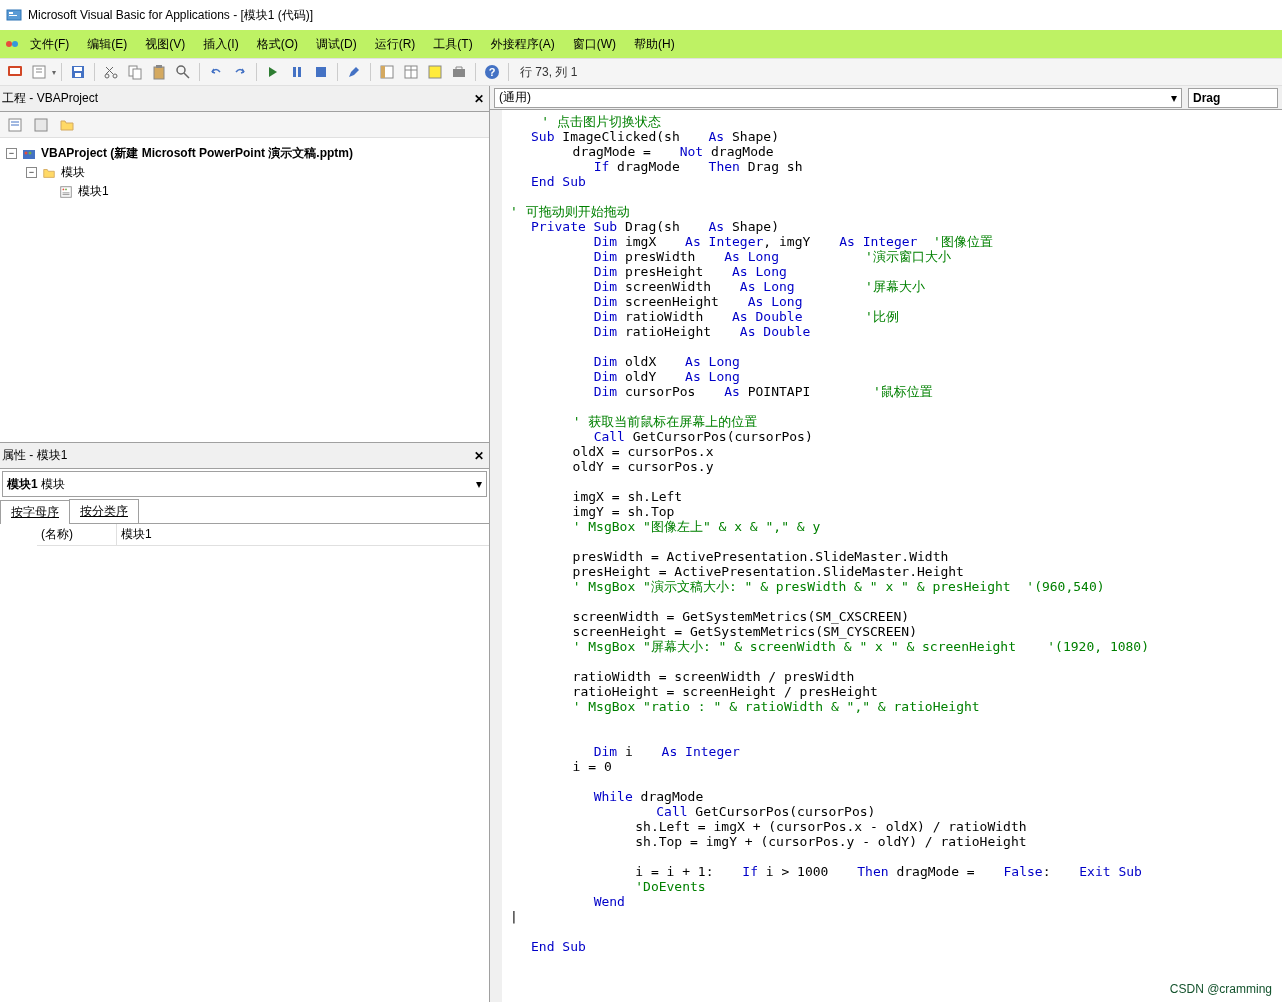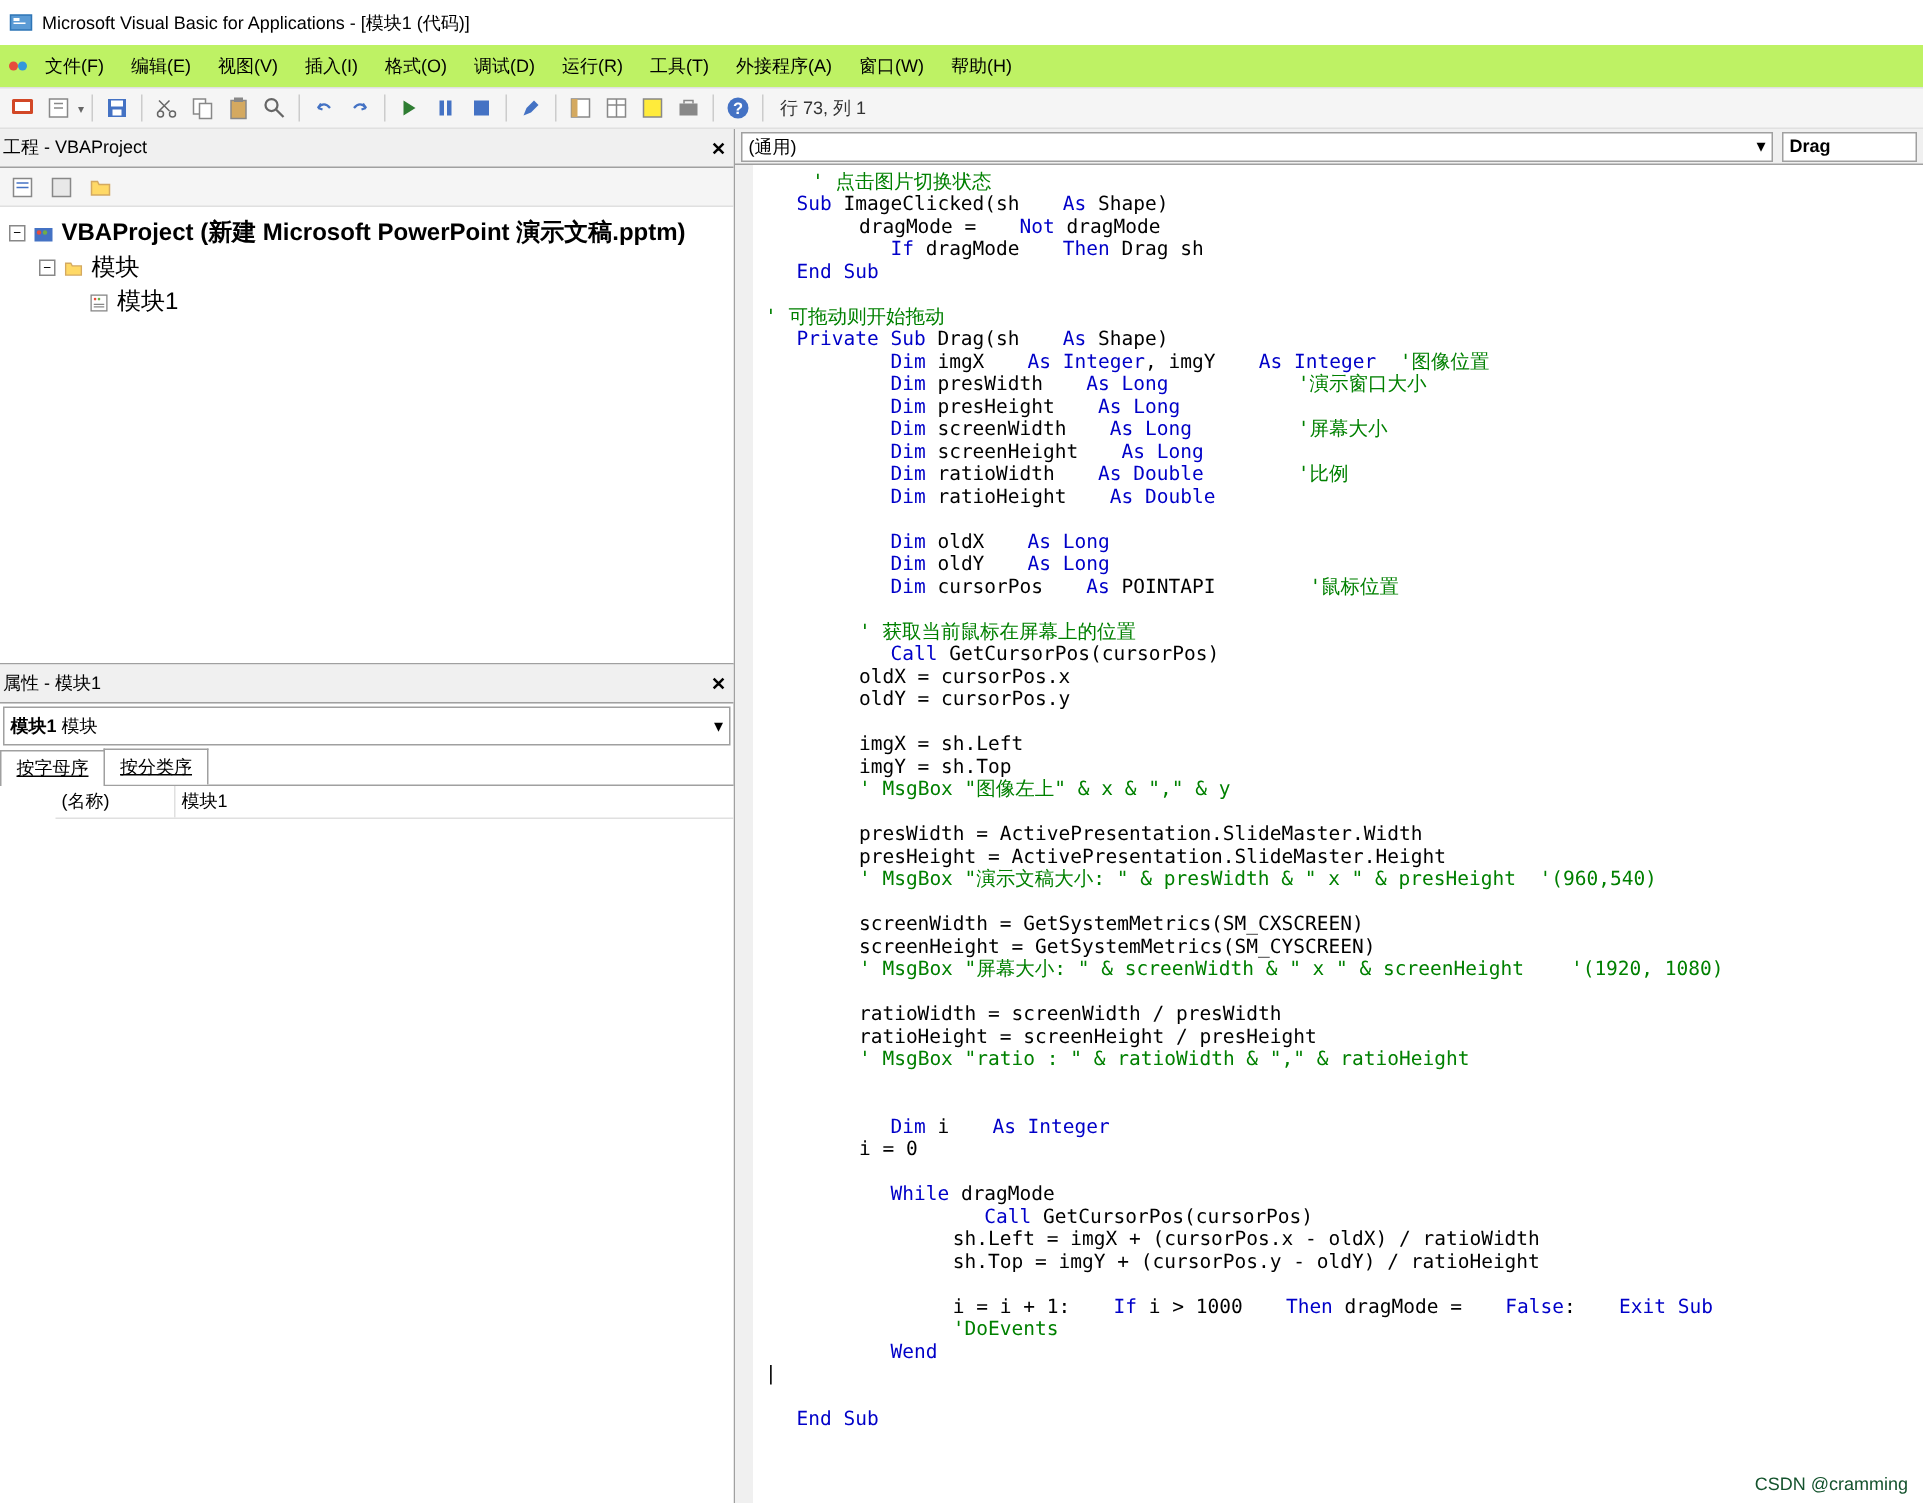--- a/index.html
+++ b/index.html
@@ -16,34 +16,34 @@
 .main-area { display: flex; height: calc(100% - 86px); }
 .left-panel { width: 490px; display: flex; flex-direction: column; border-right: 1px solid #a0a0a0; }
 .panel-header { background: #f0f0f0; border-bottom: 1px solid #a0a0a0; padding: 4px 2px; display: flex; align-items: center; justify-content: space-between; font-size: 12px; }
 .panel-close { width: 16px; height: 16px; cursor: pointer; display: flex; align-items: center; justify-content: center; font-weight: bold; }
 .panel-toolbar { height: 26px; background: #f5f5f5; border-bottom: 1px solid #e0e0e0; display: flex; align-items: center; padding: 0 4px; gap: 4px; }
 .tree-area { flex: 1; padding: 6px; background: #fff; overflow: auto; font-size: 12px; }
 .tree-node { display: flex; align-items: center; gap: 4px; padding: 1px 0; }
 .tree-indent { display: inline-block; }
 .tree-toggle { width: 11px; height: 11px; border: 1px solid #888; display: inline-flex; align-items: center; justify-content: center; font-size: 9px; line-height: 1; cursor: pointer; background: #fff; }
 .tree-icon { width: 16px; height: 16px; display: inline-flex; align-items: center; justify-content: center; }
-.tree-label { font-size: 16px; }
+.tree-label { font-size: 12px; }
 .bold { font-weight: bold; }
 .props-panel { height: 560px; display: flex; flex-direction: column; border-top: 1px solid #a0a0a0; }
 .props-dropdown { height: 26px; border: 1px solid #a0a0a0; margin: 2px; padding: 2px 4px; display: flex; align-items: center; justify-content: space-between; background: #fff; font-size: 12px; }
 .props-tabs { display: flex; border-bottom: 1px solid #a0a0a0; text-decoration: underline; }
 .props-tab { padding: 3px 10px; border: 1px solid #a0a0a0; border-bottom: none; background: #fff; font-size: 12px; cursor: pointer; margin-right: -1px; }
 .props-tab.active { background: #fff; position: relative; top: 1px; }
 .props-grid { flex: 1; background: #fff; margin-left: 37px; }
 .props-row { display: flex; border-bottom: 1px solid #e0e0e0; font-size: 12px; }
 .props-cell-name { width: 80px; padding: 2px 4px; border-right: 1px solid #e0e0e0; }
 .props-cell-val { flex: 1; padding: 2px 4px; }
 .right-panel { flex: 1; display: flex; flex-direction: column; position: relative; }
 .code-header { height: 24px; display: flex; align-items: center; gap: 6px; padding: 0 4px; background: #f0f0f0; border-bottom: 1px solid #a0a0a0; }
-.code-dropdown { flex: 1; height: 20px; border: 1px solid #a0a0a0; padding: 1px 4px; background: #fff; display: flex; justify-content: space-between; font-size: 12px; }
+.code-dropdown { flex: 1; height: 20px; border: 1px solid #a0a0a0; padding: 1px 4px; background: #fff; display: flex; align-items: center; justify-content: space-between; font-size: 12px; }
 .code-dropdown.narrow { flex: 0 0 90px; }
 .code-area { flex: 1; background: #fff; padding: 4px 0 4px 8px; overflow: auto; font-family: "NSimSun", "SimSun", Consolas, monospace; font-size: 13px; line-height: 15px; white-space: pre; border-left: 12px solid #f0f0f0; position: relative; }
 .kw { color: #0000c8; margin-left: 21px; }
 .cm { color: #008000; }
 .watermark { position: absolute; right: 10px; bottom: 6px; color: #14532d; font-size: 12px; }
 .folder-icon svg, .module-icon svg { width: 14px; height: 14px; }
 </style>
 </head>
 <body>
 

